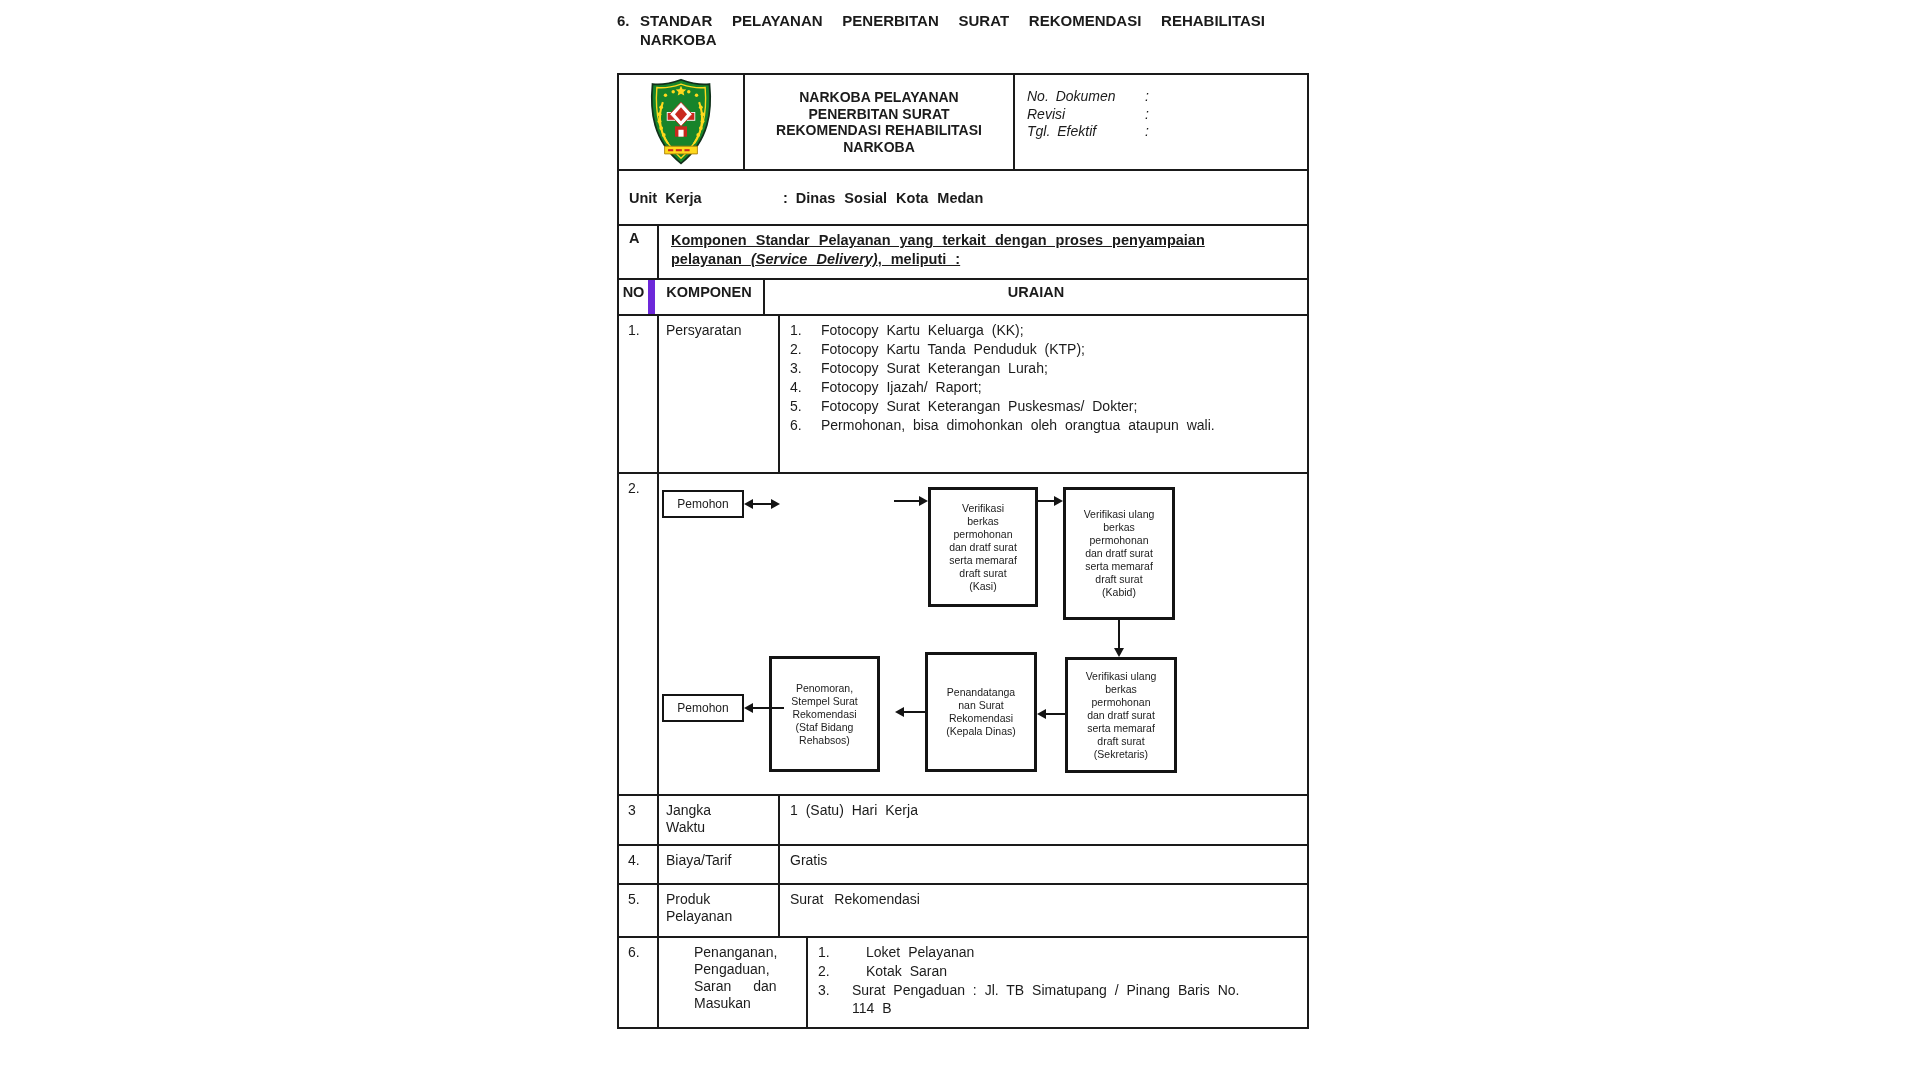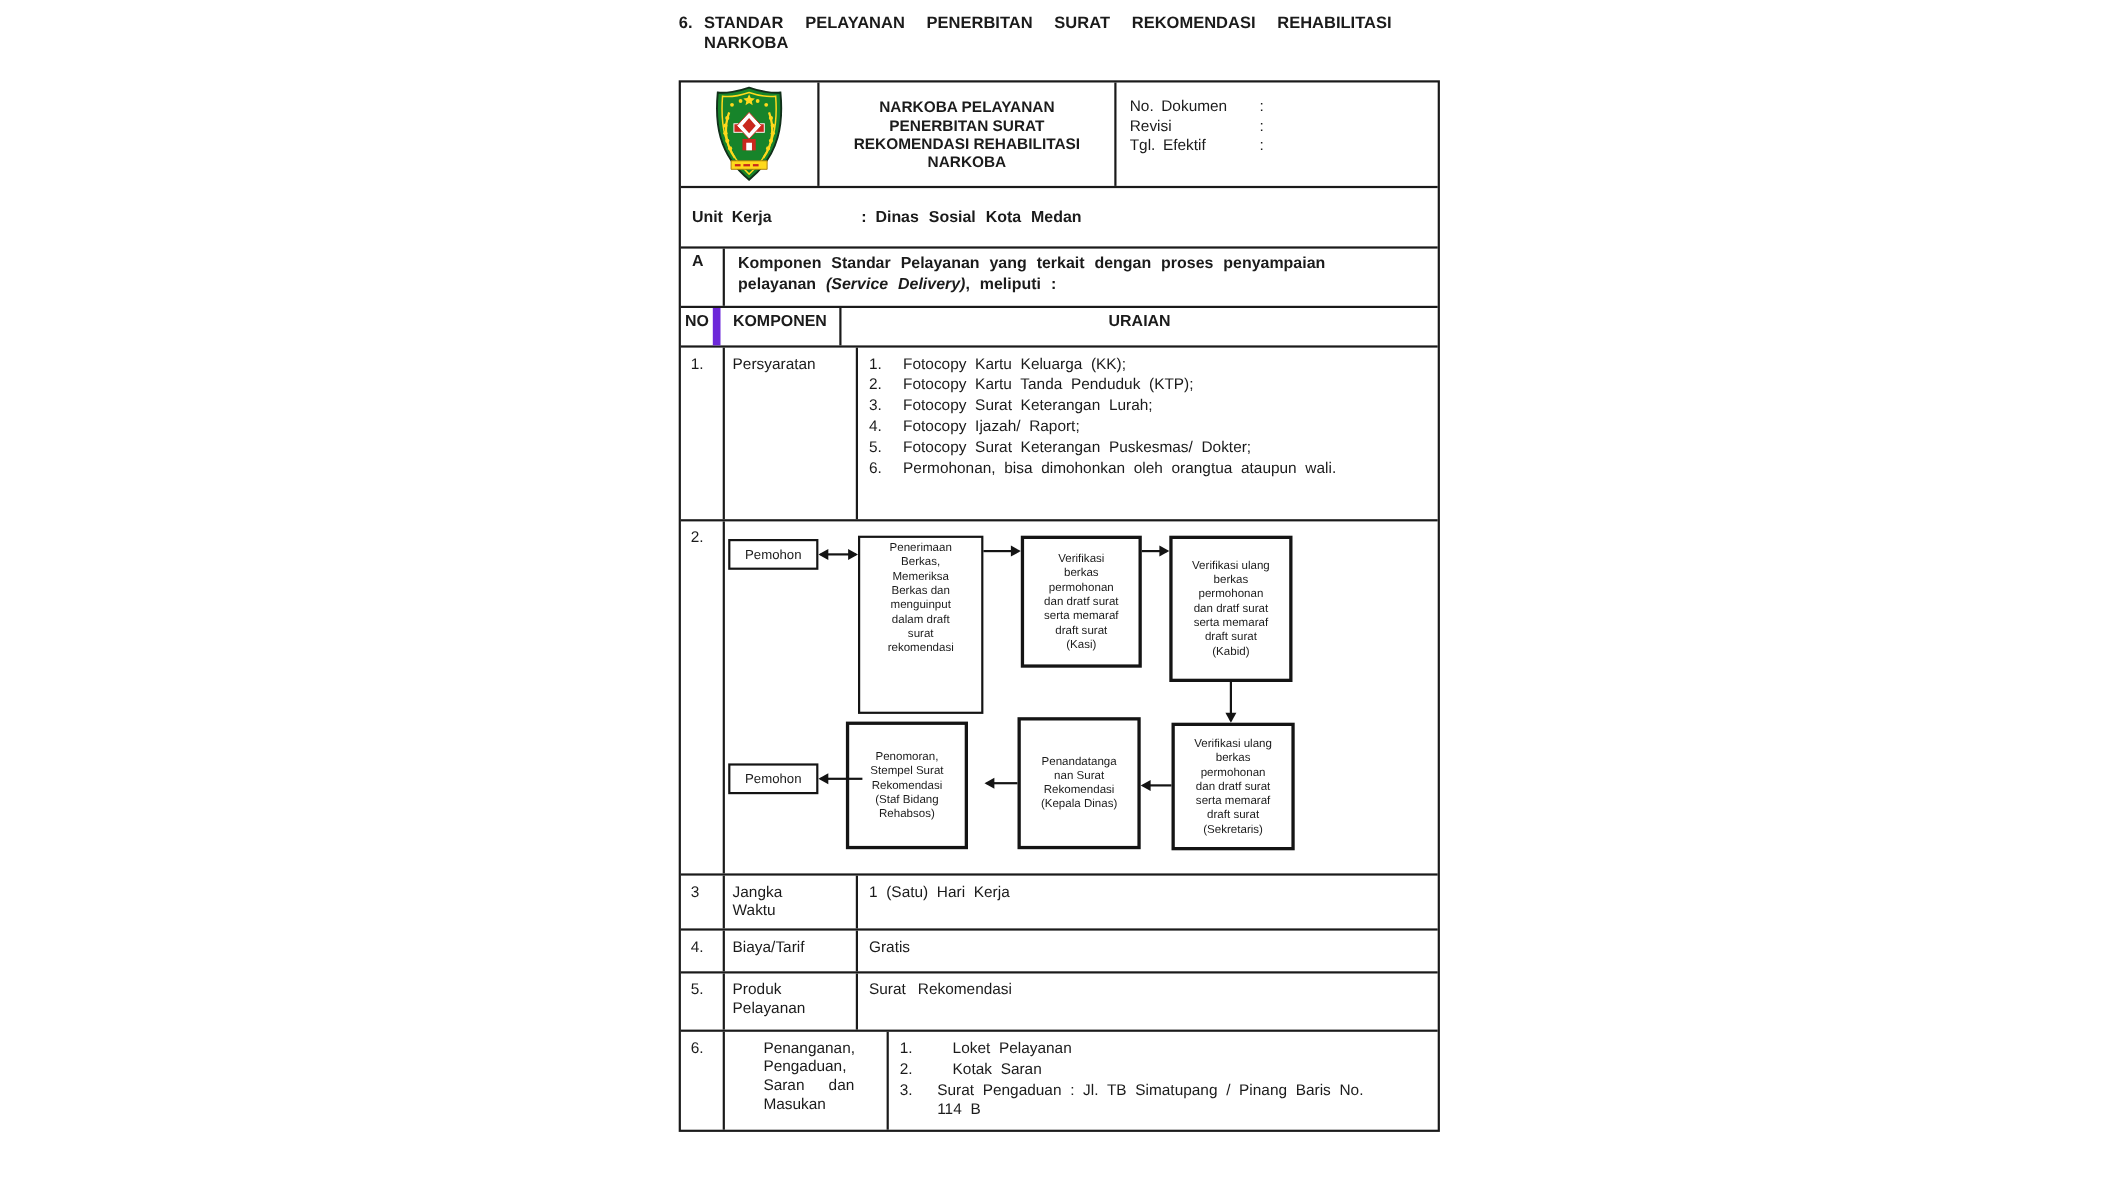--- a/index.html
+++ b/index.html
@@ -23,34 +23,34 @@
   .t-row { display: flex; border-bottom: 2px solid #1a1a1a; }
   .t-row:last-child { border-bottom: none; }
   .prelines { white-space: pre-line; }
 
   
   .logo-cell { width: 126px; border-right: 2px solid #1a1a1a;
                display: flex; align-items: center; justify-content: center; }
   .title-cell { width: 270px; border-right: 2px solid #1a1a1a;
                 display: flex; align-items: center; justify-content: center;
                 text-align: center; font-weight: bold; font-size: 14px; line-height: 16.5px; }
-  .doc-cell { flex: 1; padding: 13px 0 0 12px; font-size: 14px; line-height: 17.5px; word-spacing: 3px; }
+  .doc-cell { flex: 1; padding: 13px 0 0 12px; font-size: 14px; line-height: 17.5px; word-spacing: 3px; font-style: italic; }
   .doc-label { display: inline-block; width: 118px; }
 
   
   .unit-cell { flex: 1; display: flex; align-items: center; padding-left: 10px;
                font-weight: bold; font-size: 14.5px; }
   .uk-label { width: 154px; flex: none; word-spacing: 4px; }
   .uk-value { margin-left: 8px; word-spacing: 5px; }
 
   
   .a-code { width: 40px; flex: none; border-right: 2px solid #1a1a1a;
             padding: 4px 0 0 10px; font-weight: bold; font-size: 14.5px; }
   .a-text { flex: 1; padding: 5px 12px 0 12px; font-weight: bold; font-size: 14.5px;
-            line-height: 19px; white-space: pre-line; word-spacing: 5px; }
+            line-height: 19px; white-space: pre-line; word-spacing: 5px; text-decoration: underline; }
   .a-italic { font-style: italic; }
 
   
   .ch { font-weight: bold; font-size: 14.5px; padding-top: 4px; text-align: center; }
   .ch-no   { width: 36px;  flex: none; border-right: 7px solid #6d28d9; }
   .ch-komp { width: 110px; flex: none; border-right: 2px solid #1a1a1a; }
   .ch-ur   { flex: 1; }
 
   
   .c-no   { width: 40px; flex: none; border-right: 2px solid #1a1a1a;
@@ -214,28 +214,20 @@
             <span class="li-n">6.</span>
             <span class="li-t">Permohonan, bisa dimohonkan oleh orangtua ataupun wali.</span>
           </div>
       </div>
     </div>
 
     <div class="t-row" style="height:322px">
       <div class="c-no">2.</div>
       <div class="fc">
         <div class="fc-box pem" style="left:3px;top:16px;width:82px;height:28px">Pemohon</div>
-        <div class="fc-box toptext" style="left:121px;top:13px;width:114px;height:162px">Penerimaan
-Berkas,
-Memeriksa
-Berkas dan
-menguinput
-dalam draft
-surat
-rekomendasi</div>
         <div class="fc-box thick" style="left:269px;top:13px;width:110px;height:120px">Verifikasi
 berkas
 permohonan
 dan dratf surat
 serta memaraf
 draft surat
 (Kasi)</div>
         <div class="fc-box thick" style="left:404px;top:13px;width:112px;height:133px">Verifikasi ulang
 berkas
 permohonan

